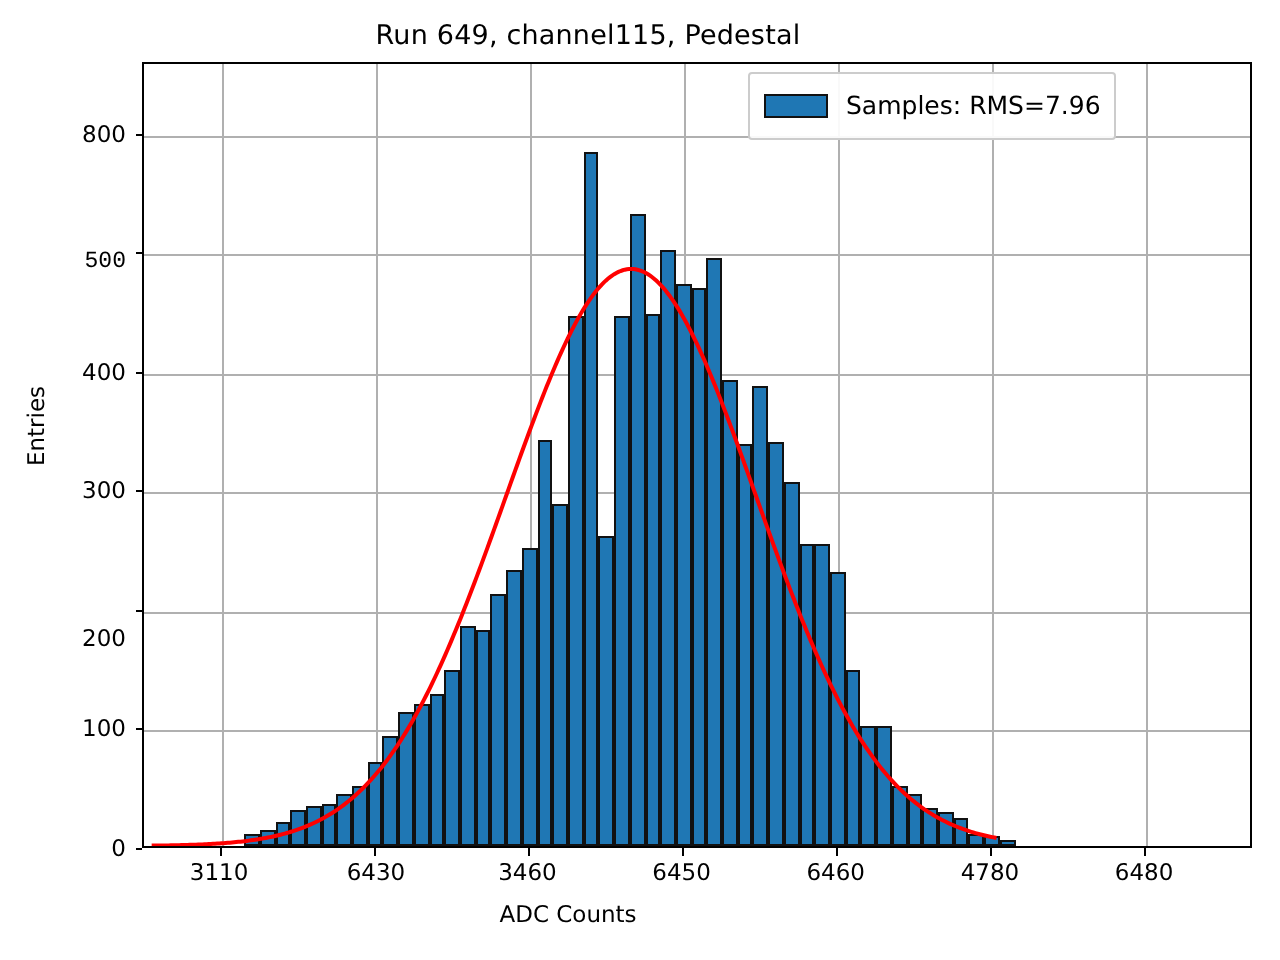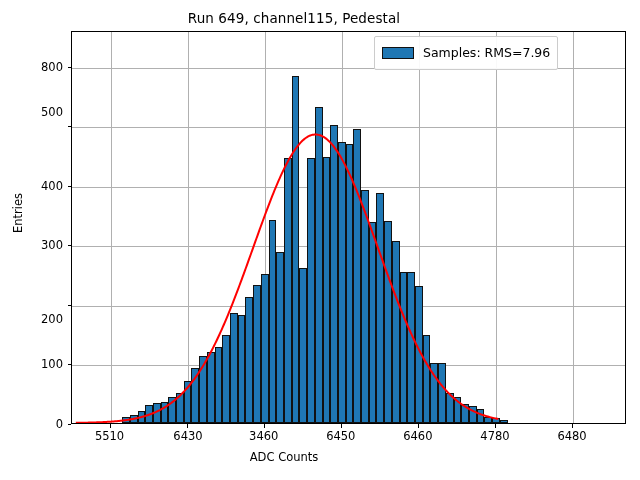--- a/index.html
+++ b/index.html
@@ -255,21 +255,21 @@
         <div class="bar" style="left: 420.104px; width: 7.70833px; height: 4.76364px; background: rgb(31, 119, 180);"></div>
         <div class="bar" style="left: 427.812px; width: 7.70833px; height: 2.97727px; background: rgb(31, 119, 180);"></div>
       </div>
     <svg id="fit-curve" viewBox="0 0 555 393" preserveAspectRatio="none">
       <path id="fit-path" fill="none" stroke="#ff0000" stroke-width="2" vector-effect="non-scaling-stroke" d="M3.85,392.81 L4.91,392.80 L5.97,392.79 L7.03,392.78 L8.09,392.76 L9.15,392.74 L10.21,392.73 L11.27,392.71 L12.33,392.69 L13.39,392.67 L14.45,392.65 L15.51,392.63 L16.57,392.60 L17.63,392.58 L18.69,392.55 L19.75,392.53 L20.81,392.50 L21.87,392.46 L22.93,392.43 L23.99,392.40 L25.05,392.36 L26.11,392.32 L27.17,392.28 L28.23,392.24 L29.29,392.19 L30.35,392.14 L31.41,392.09 L32.47,392.04 L33.53,391.98 L34.59,391.92 L35.65,391.86 L36.71,391.80 L37.77,391.73 L38.83,391.65 L39.89,391.58 L40.95,391.50 L42.01,391.41 L43.07,391.32 L44.13,391.23 L45.19,391.13 L46.25,391.03 L47.31,390.92 L48.37,390.81 L49.43,390.69 L50.49,390.57 L51.55,390.44 L52.61,390.30 L53.67,390.16 L54.73,390.01 L55.79,389.85 L56.85,389.69 L57.91,389.51 L58.97,389.34 L60.03,389.15 L61.09,388.95 L62.15,388.75 L63.21,388.53 L64.27,388.31 L65.33,388.08 L66.39,387.84 L67.45,387.58 L68.51,387.32 L69.57,387.05 L70.63,386.76 L71.69,386.46 L72.75,386.15 L73.81,385.83 L74.87,385.49 L75.93,385.14 L76.99,384.78 L78.05,384.40 L79.11,384.01 L80.17,383.60 L81.23,383.17 L82.29,382.73 L83.35,382.28 L84.41,381.80 L85.47,381.31 L86.53,380.80 L87.59,380.27 L88.65,379.73 L89.71,379.16 L90.77,378.57 L91.83,377.96 L92.89,377.33 L93.95,376.68 L95.01,376.01 L96.07,375.32 L97.13,374.60 L98.18,373.85 L99.24,373.09 L100.30,372.30 L101.36,371.48 L102.42,370.64 L103.48,369.77 L104.54,368.87 L105.60,367.95 L106.66,367.00 L107.72,366.02 L108.78,365.01 L109.84,363.97 L110.90,362.91 L111.96,361.81 L113.02,360.68 L114.08,359.52 L115.14,358.33 L116.20,357.10 L117.26,355.85 L118.32,354.56 L119.38,353.24 L120.44,351.88 L121.50,350.49 L122.56,349.06 L123.62,347.60 L124.68,346.11 L125.74,344.58 L126.80,343.01 L127.86,341.41 L128.92,339.77 L129.98,338.10 L131.04,336.39 L132.10,334.64 L133.16,332.85 L134.22,331.03 L135.28,329.17 L136.34,327.28 L137.40,325.35 L138.46,323.38 L139.52,321.37 L140.58,319.33 L141.64,317.25 L142.70,315.13 L143.76,312.98 L144.82,310.79 L145.88,308.57 L146.94,306.31 L148.00,304.02 L149.06,301.69 L150.12,299.32 L151.18,296.93 L152.24,294.50 L153.30,292.03 L154.36,289.54 L155.42,287.01 L156.48,284.46 L157.54,281.87 L158.60,279.25 L159.66,276.61 L160.72,273.94 L161.78,271.24 L162.84,268.52 L163.90,265.77 L164.96,263.00 L166.02,260.20 L167.08,257.39 L168.14,254.55 L169.20,251.70 L170.26,248.83 L171.32,245.94 L172.38,243.03 L173.44,240.12 L174.50,237.19 L175.56,234.25 L176.62,231.30 L177.68,228.34 L178.74,225.38 L179.80,222.41 L180.86,219.44 L181.92,216.47 L182.98,213.49 L184.04,210.52 L185.10,207.56 L186.16,204.60 L187.22,201.64 L188.28,198.70 L189.34,195.77 L190.40,192.85 L191.46,189.94 L192.52,187.05 L193.58,184.18 L194.64,181.34 L195.70,178.51 L196.76,175.71 L197.82,172.93 L198.88,170.18 L199.93,167.46 L200.99,164.78 L202.05,162.12 L203.11,159.51 L204.17,156.93 L205.23,154.39 L206.29,151.89 L207.35,149.44 L208.41,147.03 L209.47,144.67 L210.53,142.36 L211.59,140.10 L212.65,137.89 L213.71,135.73 L214.77,133.63 L215.83,131.59 L216.89,129.61 L217.95,127.69 L219.01,125.83 L220.07,124.03 L221.13,122.30 L222.19,120.64 L223.25,119.04 L224.31,117.51 L225.37,116.06 L226.43,114.67 L227.49,113.36 L228.55,112.13 L229.61,110.96 L230.67,109.88 L231.73,108.87 L232.79,107.94 L233.85,107.09 L234.91,106.31 L235.97,105.62 L237.03,105.01 L238.09,104.48 L239.15,104.03 L240.21,103.66 L241.27,103.37 L242.33,103.17 L243.39,103.05 L244.45,103.01 L245.51,103.06 L246.57,103.19 L247.63,103.40 L248.69,103.69 L249.75,104.07 L250.81,104.52 L251.87,105.06 L252.93,105.68 L253.99,106.38 L255.05,107.16 L256.11,108.02 L257.17,108.96 L258.23,109.98 L259.29,111.07 L260.35,112.24 L261.41,113.48 L262.47,114.80 L263.53,116.19 L264.59,117.66 L265.65,119.19 L266.71,120.79 L267.77,122.46 L268.83,124.20 L269.89,126.00 L270.95,127.86 L272.01,129.79 L273.07,131.78 L274.13,133.83 L275.19,135.93 L276.25,138.09 L277.31,140.31 L278.37,142.57 L279.43,144.89 L280.49,147.26 L281.55,149.67 L282.61,152.13 L283.67,154.63 L284.73,157.17 L285.79,159.75 L286.85,162.37 L287.91,165.03 L288.97,167.72 L290.03,170.44 L291.09,173.19 L292.15,175.97 L293.21,178.77 L294.27,181.60 L295.33,184.45 L296.39,187.33 L297.45,190.22 L298.51,193.12 L299.57,196.04 L300.63,198.98 L301.68,201.92 L302.74,204.88 L303.80,207.84 L304.86,210.80 L305.92,213.77 L306.98,216.75 L308.04,219.72 L309.10,222.69 L310.16,225.66 L311.22,228.62 L312.28,231.58 L313.34,234.53 L314.40,237.47 L315.46,240.39 L316.52,243.31 L317.58,246.21 L318.64,249.10 L319.70,251.97 L320.76,254.82 L321.82,257.66 L322.88,260.47 L323.94,263.26 L325.00,266.03 L326.06,268.78 L327.12,271.50 L328.18,274.19 L329.24,276.86 L330.30,279.50 L331.36,282.12 L332.42,284.70 L333.48,287.25 L334.54,289.78 L335.60,292.27 L336.66,294.73 L337.72,297.15 L338.78,299.55 L339.84,301.91 L340.90,304.23 L341.96,306.52 L343.02,308.78 L344.08,311.00 L345.14,313.19 L346.20,315.33 L347.26,317.45 L348.32,319.52 L349.38,321.56 L350.44,323.56 L351.50,325.53 L352.56,327.46 L353.62,329.35 L354.68,331.21 L355.74,333.02 L356.80,334.80 L357.86,336.55 L358.92,338.26 L359.98,339.93 L361.04,341.56 L362.10,343.16 L363.16,344.72 L364.22,346.25 L365.28,347.74 L366.34,349.20 L367.40,350.62 L368.46,352.01 L369.52,353.36 L370.58,354.68 L371.64,355.97 L372.70,357.22 L373.76,358.44 L374.82,359.63 L375.88,360.79 L376.94,361.91 L378.00,363.01 L379.06,364.07 L380.12,365.11 L381.18,366.11 L382.24,367.09 L383.30,368.04 L384.36,368.96 L385.42,369.85 L386.48,370.72 L387.54,371.56 L388.60,372.37 L389.66,373.16 L390.72,373.93 L391.78,374.67 L392.84,375.38 L393.90,376.08 L394.96,376.75 L396.02,377.39 L397.08,378.02 L398.14,378.63 L399.20,379.21 L400.26,379.78 L401.32,380.32 L402.37,380.85 L403.43,381.36 L404.49,381.85 L405.55,382.32 L406.61,382.78 L407.67,383.21 L408.73,383.64 L409.79,384.04 L410.85,384.44 L411.91,384.81 L412.97,385.17 L414.03,385.52 L415.09,385.86 L416.15,386.18 L417.21,386.49 L418.27,386.79 L419.33,387.07 L420.39,387.35 L421.45,387.61 L422.51,387.86 L423.57,388.10 L424.63,388.33 L425.69,388.56 L426.75,388.77 L427.81,388.97"></path>
     </svg>
   </div>
 
   <div id="ticks-x">
       <div class="tick-x" style="left: 109.542px;"></div>
-      <div class="ticklabel-x" style="left: 109.542px;">5510</div>
+      <div class="ticklabel-x" style="left: 109.542px;">3110</div>
       <div class="tick-x" style="left: 186.625px;"></div>
       <div class="ticklabel-x" style="left: 188px;">6430</div>
       <div class="tick-x" style="left: 263.708px;"></div>
       <div class="ticklabel-x" style="left: 263.708px;">3460</div>
       <div class="tick-x" style="left: 340.792px;"></div>
       <div class="ticklabel-x" style="left: 340.792px;">6450</div>
       <div class="tick-x" style="left: 417.875px;"></div>
       <div class="ticklabel-x" style="left: 417.875px; text-align: center;">6460</div>
       <div class="tick-x" style="left: 494.958px;"></div>
       <div class="ticklabel-x" style="left: 494.958px;">4780</div>
@@ -281,21 +281,21 @@
       <div class="ticklabel-y" style="top: 424px;">0</div>
       <div class="tick-y" style="top: 364.455px;"></div>
       <div class="ticklabel-y" style="top: 364.455px;">100</div>
       <div class="tick-y" style="top: 304.909px;"></div>
       <div class="ticklabel-y" style="top: 319px;">200</div>
       <div class="tick-y" style="top: 245.364px;"></div>
       <div class="ticklabel-y" style="top: 245.364px;">300</div>
       <div class="tick-y" style="top: 185.818px;"></div>
       <div class="ticklabel-y" style="top: 185.818px;">400</div>
       <div class="tick-y" style="top: 126.273px;"></div>
-      <div class="ticklabel-y" style="top: 112px;">500</div>
+      <div class="ticklabel-y" style="top: 131px; font-family: Liberation Mono, monospace;">500</div>
       <div class="tick-y" style="top: 66.7273px;"></div>
       <div class="ticklabel-y" style="top: 66.7273px;">800</div>
     </div>
 
   <div id="xlabel">ADC Counts</div>
   <div id="ylabel">Entries</div>
 
   <div id="legend">
     <div class="legend-row">
       <span class="legend-swatch-patch"></span>

